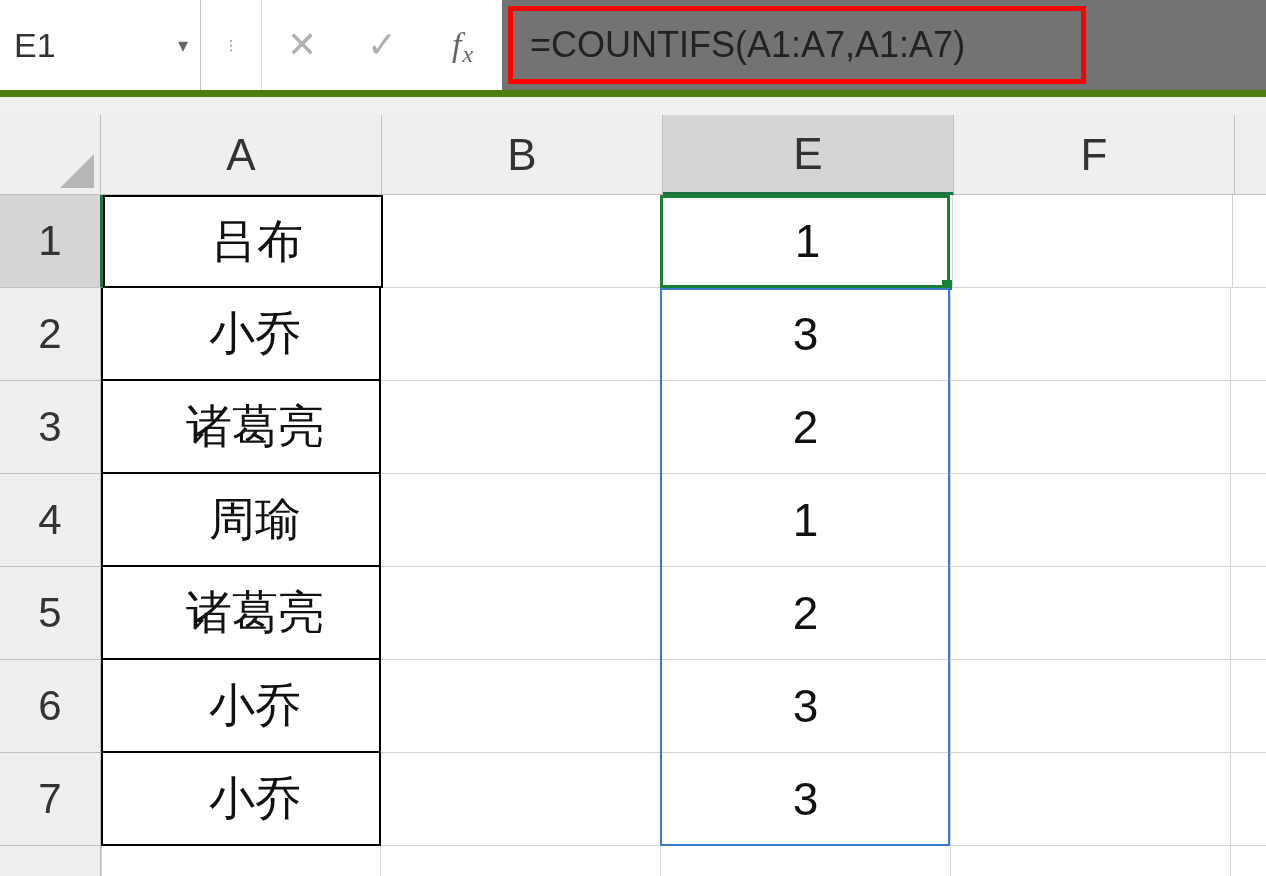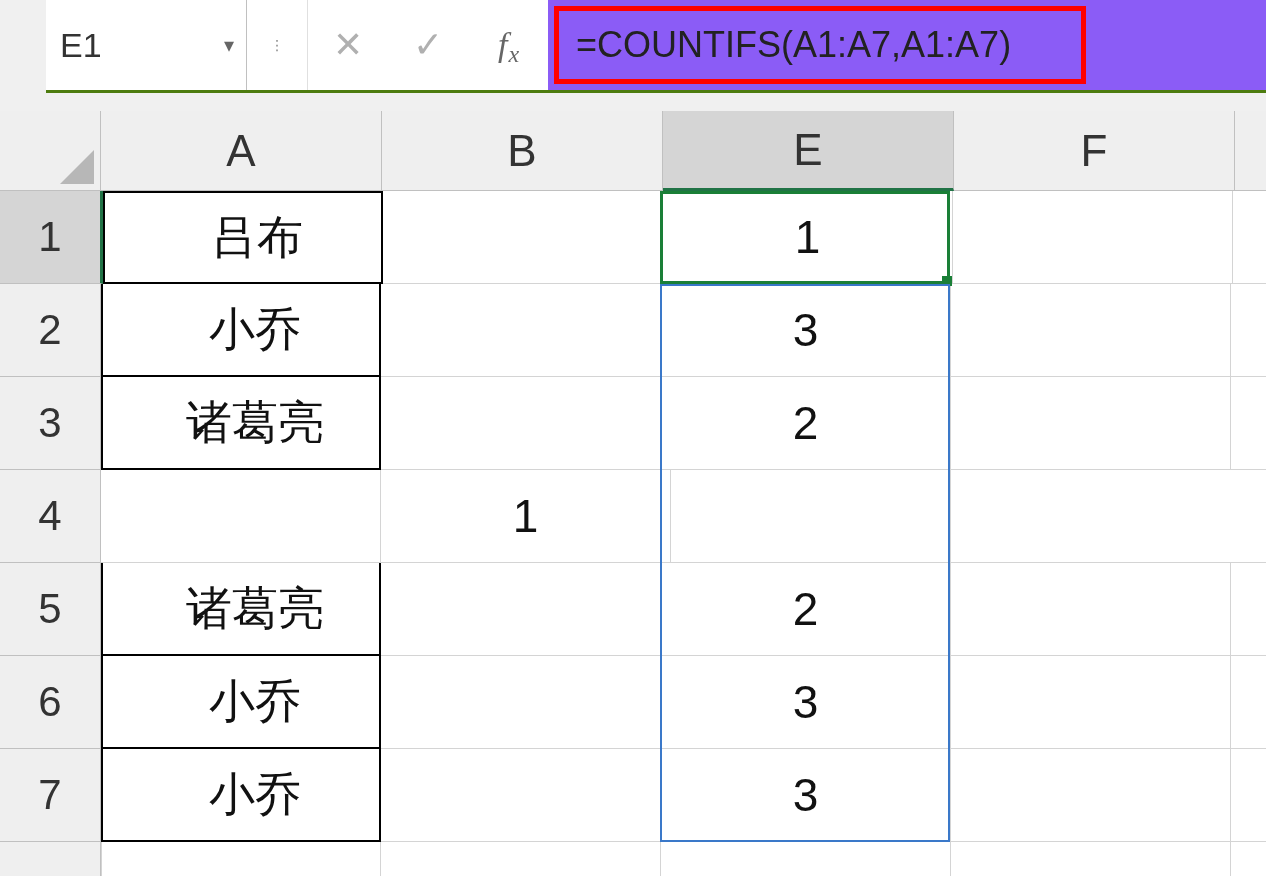--- a/index.html
+++ b/index.html
@@ -11,22 +11,21 @@
     height: 876px;
     overflow: hidden;
   }
 
   
   .formula-bar-row {
     display: flex;
     align-items: stretch;
     height: 90px;
     background: #ffffff;
-    border-bottom: 3px solid #4d7c0f;
-    margin-left: 46px;
+    border-bottom: 7px solid #4d7c0f;
   }
   .name-box-wrap {
     width: 200px;
     display: flex;
     align-items: center;
     border-right: 1px solid #c0c0c0;
     position: relative;
     background: #ffffff;
   }
   .name-box {
@@ -75,21 +74,21 @@
     font-size: 24px;
     vertical-align: baseline;
     position: relative;
     top: 6px;
     left: 1px;
   }
   .formula-input-wrap {
     flex: 1;
     display: flex;
     align-items: center;
-    background: #8b5cf6;
+    background: #737373;
     position: relative;
   }
   .formula-highlight {
     position: absolute;
     top: 6px;
     bottom: 6px;
     left: 6px;
     right: 180px;
     border: 5px solid #ff0000;
     pointer-events: none;
@@ -290,20 +289,21 @@
       <div class="row-h">3</div>
       <div class="cell col-A">诸葛亮</div>
       <div class="cell col-B"></div>
       <div class="cell col-E">2</div>
       <div class="cell col-F"></div>
       <div class="cell col-end"></div>
     </div>
 
     <div class="row">
       <div class="row-h">4</div>
+      <div class="cell col-A">周瑜</div>
       <div class="cell col-B"></div>
       <div class="cell col-E">1</div>
       <div class="cell col-F"></div>
       <div class="cell col-end"></div>
     </div>
 
     <div class="row">
       <div class="row-h">5</div>
       <div class="cell col-A">诸葛亮</div>
       <div class="cell col-B"></div>

